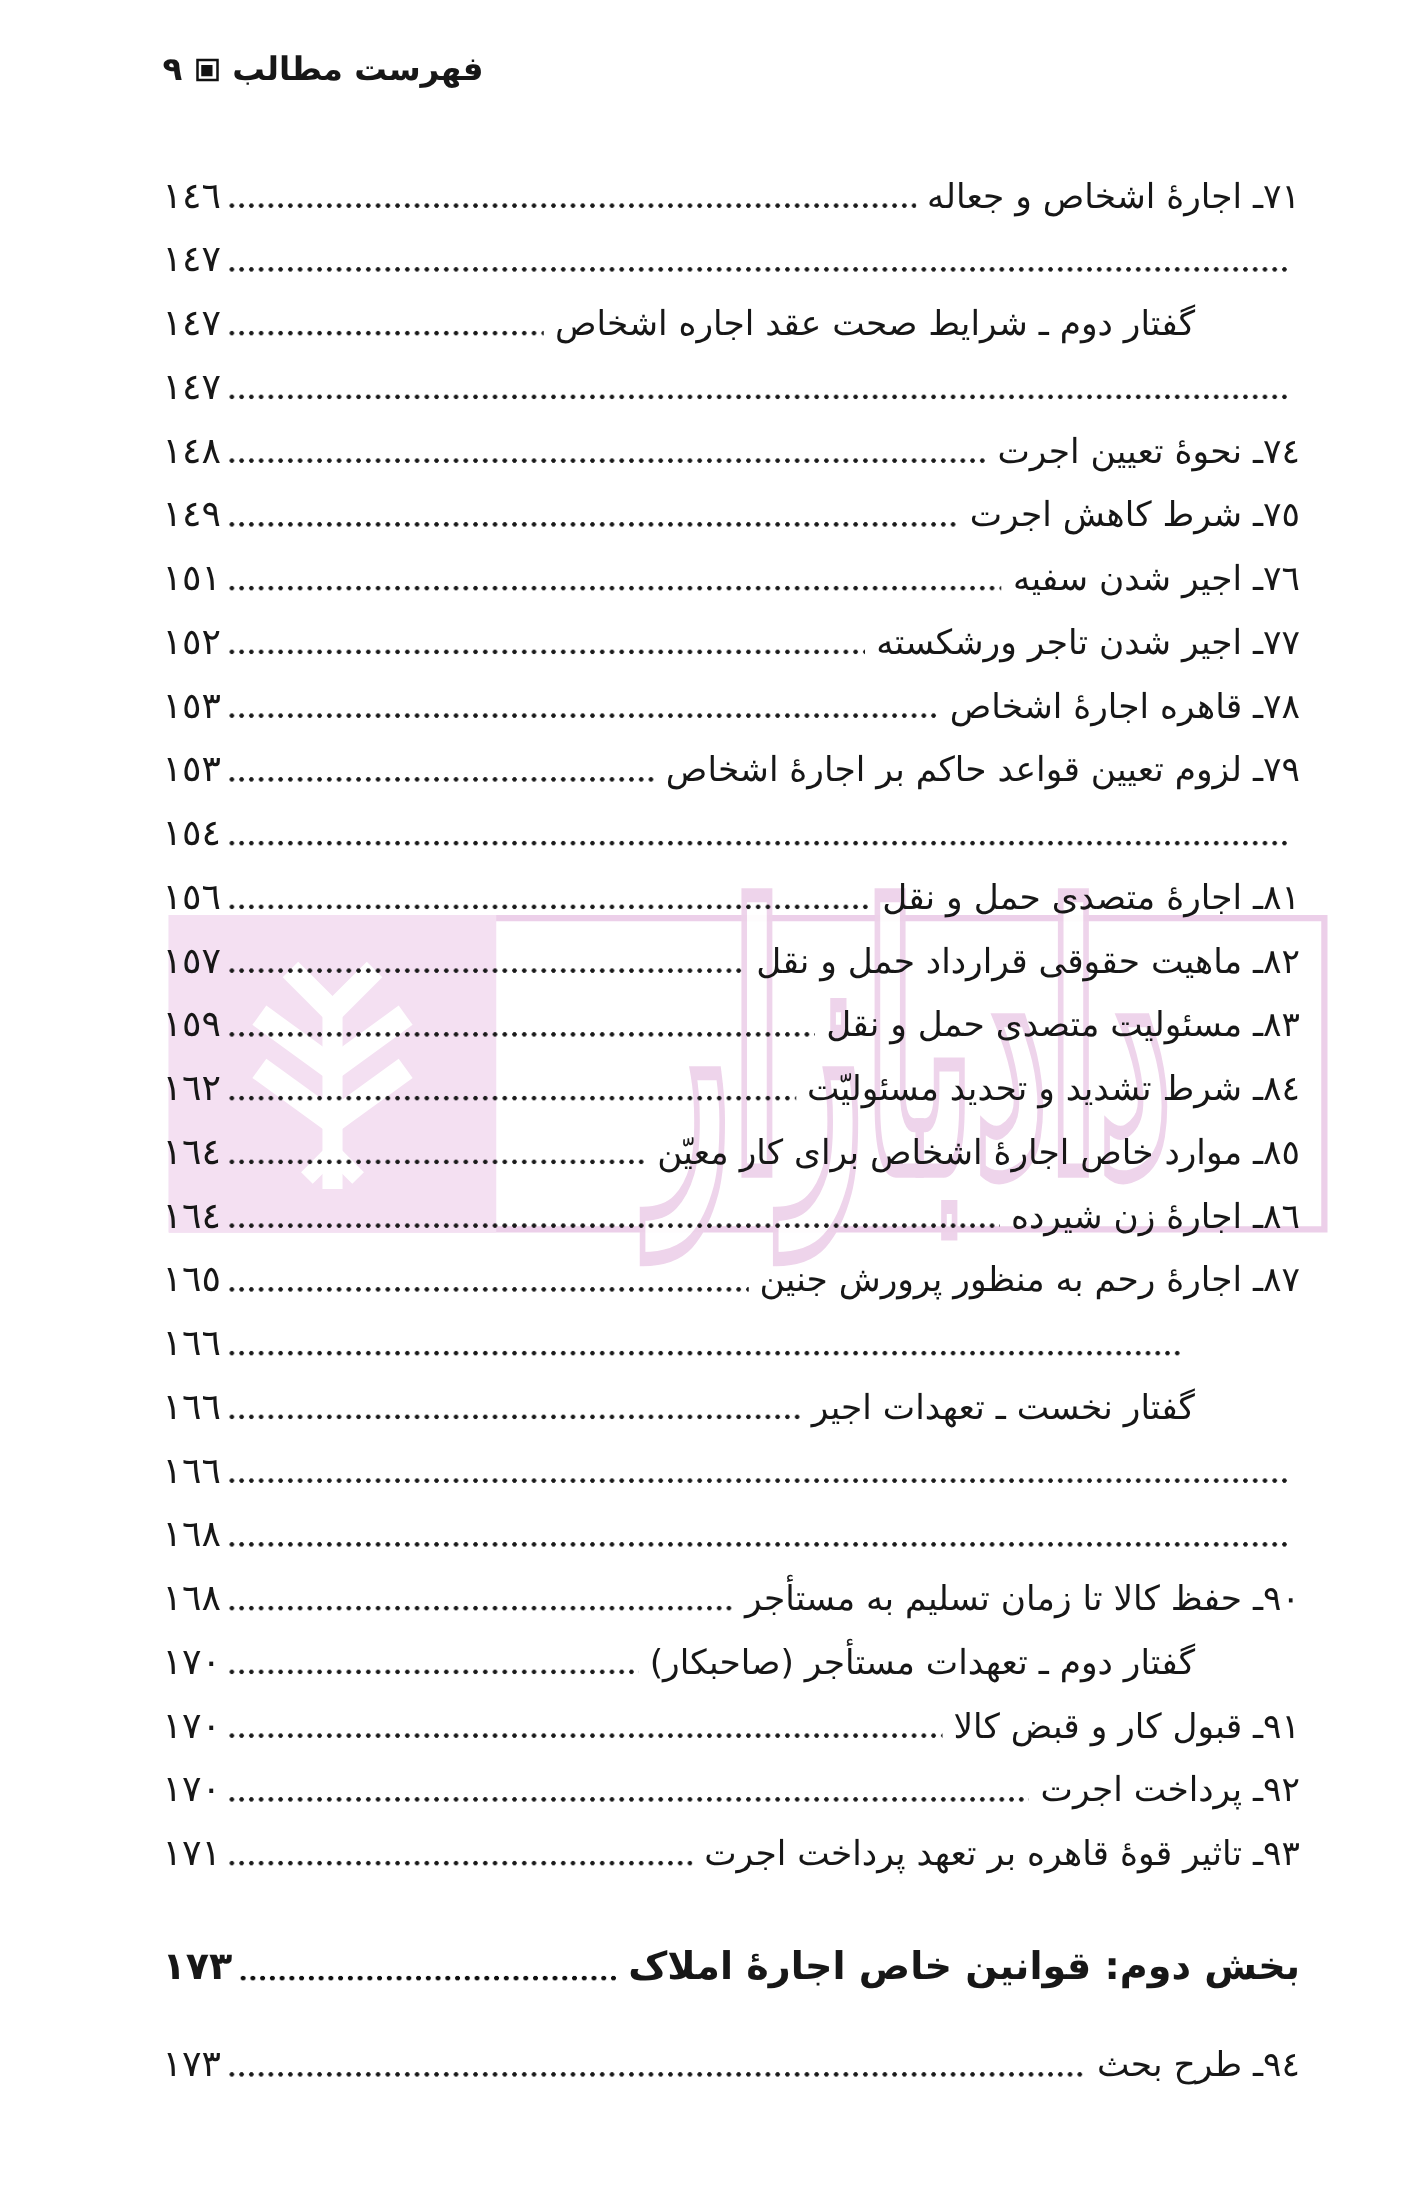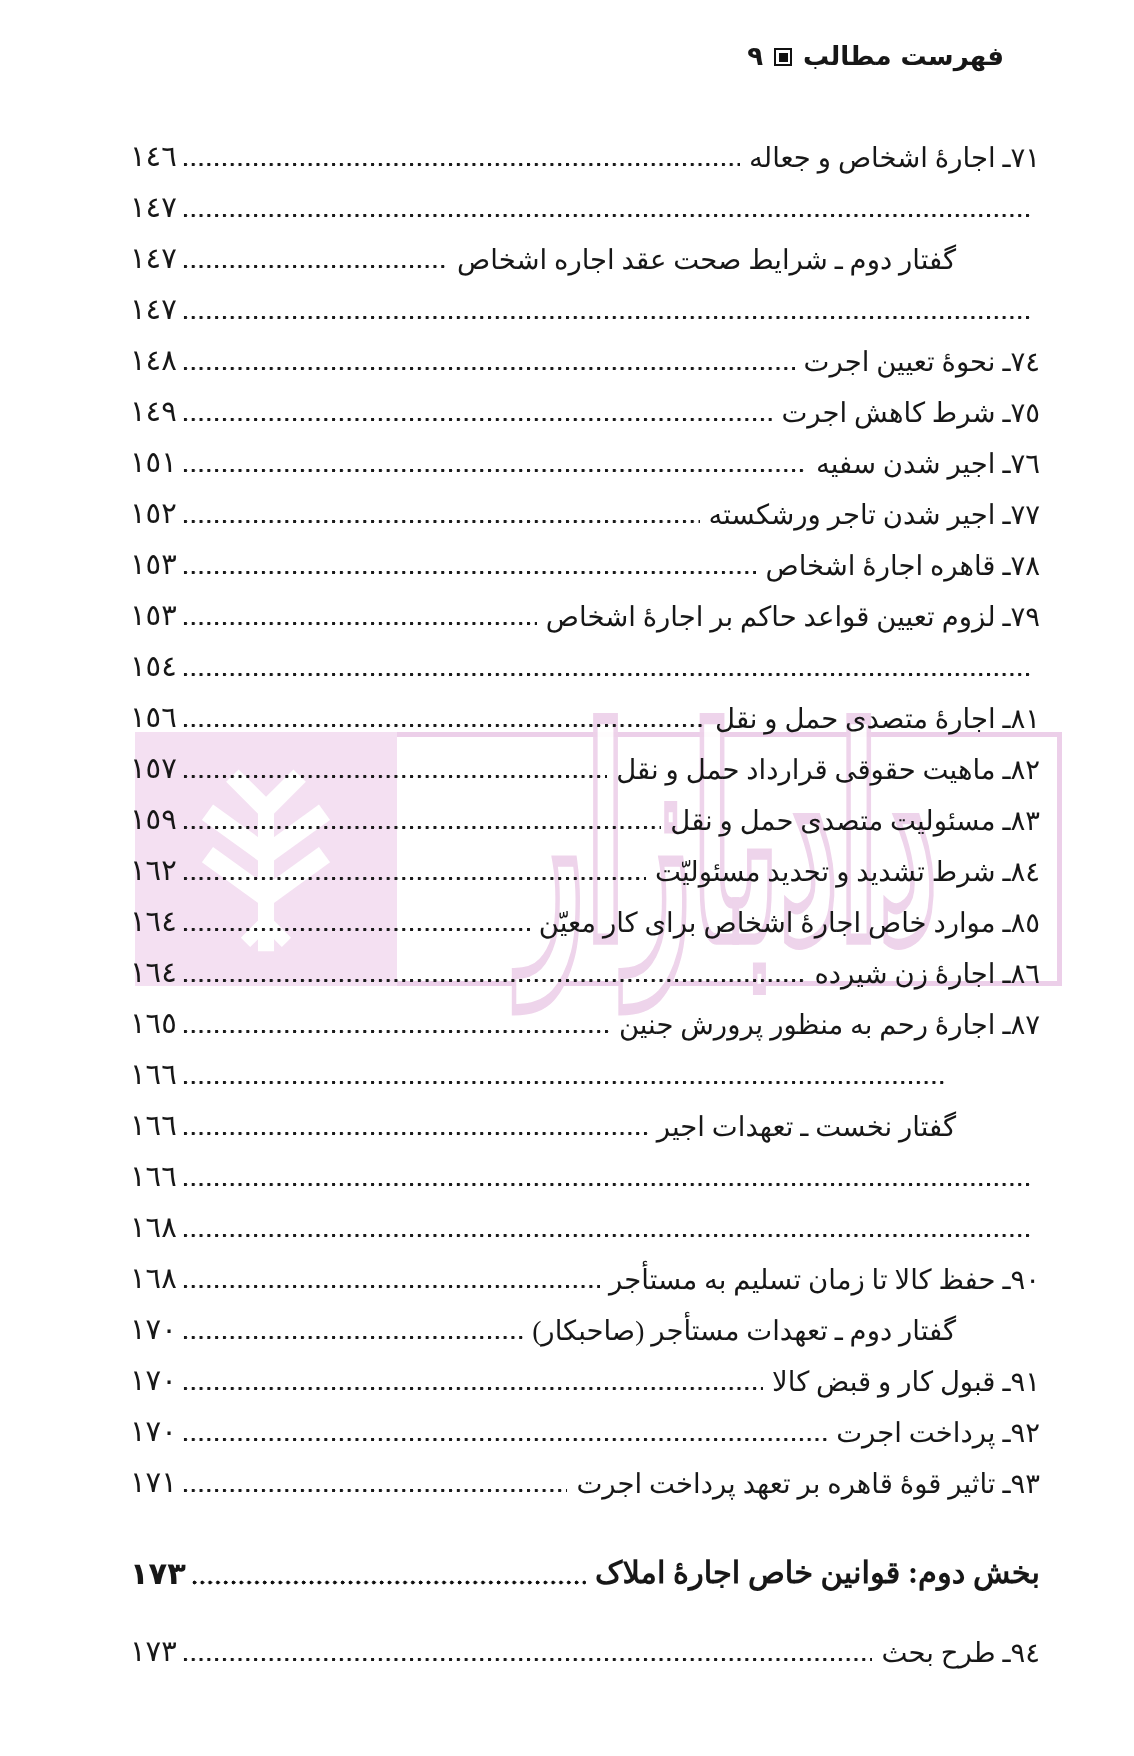--- a/index.html
+++ b/index.html
@@ -27,33 +27,33 @@
     -webkit-text-stroke:4.5px #eed2ea;
     text-stroke:4.5px #eed2ea;
     transform:scaleY(2.5);
     transform-origin:50% 100%;
     letter-spacing:1px;
     opacity:.95;
   }
   
   .content{position:relative;z-index:1;padding:40px 94px 0 130px;}
   .hdr{
-    direction:rtl;text-align:right;
+    direction:rtl;text-align:left;
     font-weight:bold;font-size:26px;line-height:1.3;
     margin:0 36px 50px 0;
   }
   .hdr .sq{
     display:inline-block;width:14px;height:14px;
     border:2.5px solid #111;position:relative;
     vertical-align:-1px;margin:0 11px;
   }
   .hdr .sq i{position:absolute;left:2.5px;top:2.5px;right:2.5px;bottom:2.5px;background:#111;}
   .toc{direction:rtl;}
   .row{display:flex;align-items:flex-end;height:51px;}
-  .row .t{font-size:27.5px;line-height:1.22;white-space:nowrap;font-family:Liberation Serif, serif;}
+  .row .t{font-size:27.5px;line-height:1.22;white-space:nowrap;}
   .row .lead{
     flex:1;height:5px;margin:0 9px 8px 5px;min-width:20px;
     background-image:radial-gradient(circle at 3.5px 2.5px,#191919 1.55px,rgba(0,0,0,0) 1.95px);
     background-size:7.8px 5px;background-repeat:repeat-x;background-position:left bottom;
   }
   .row .p{font-size:29px;line-height:1.22;}
   .row.sub{padding-right:84px;}
   .row.section{height:58px;margin-top:33px;font-weight:bold;}
   .row.section .t,.row.section .p{font-size:30.5px;}
   .row.section .lead{

